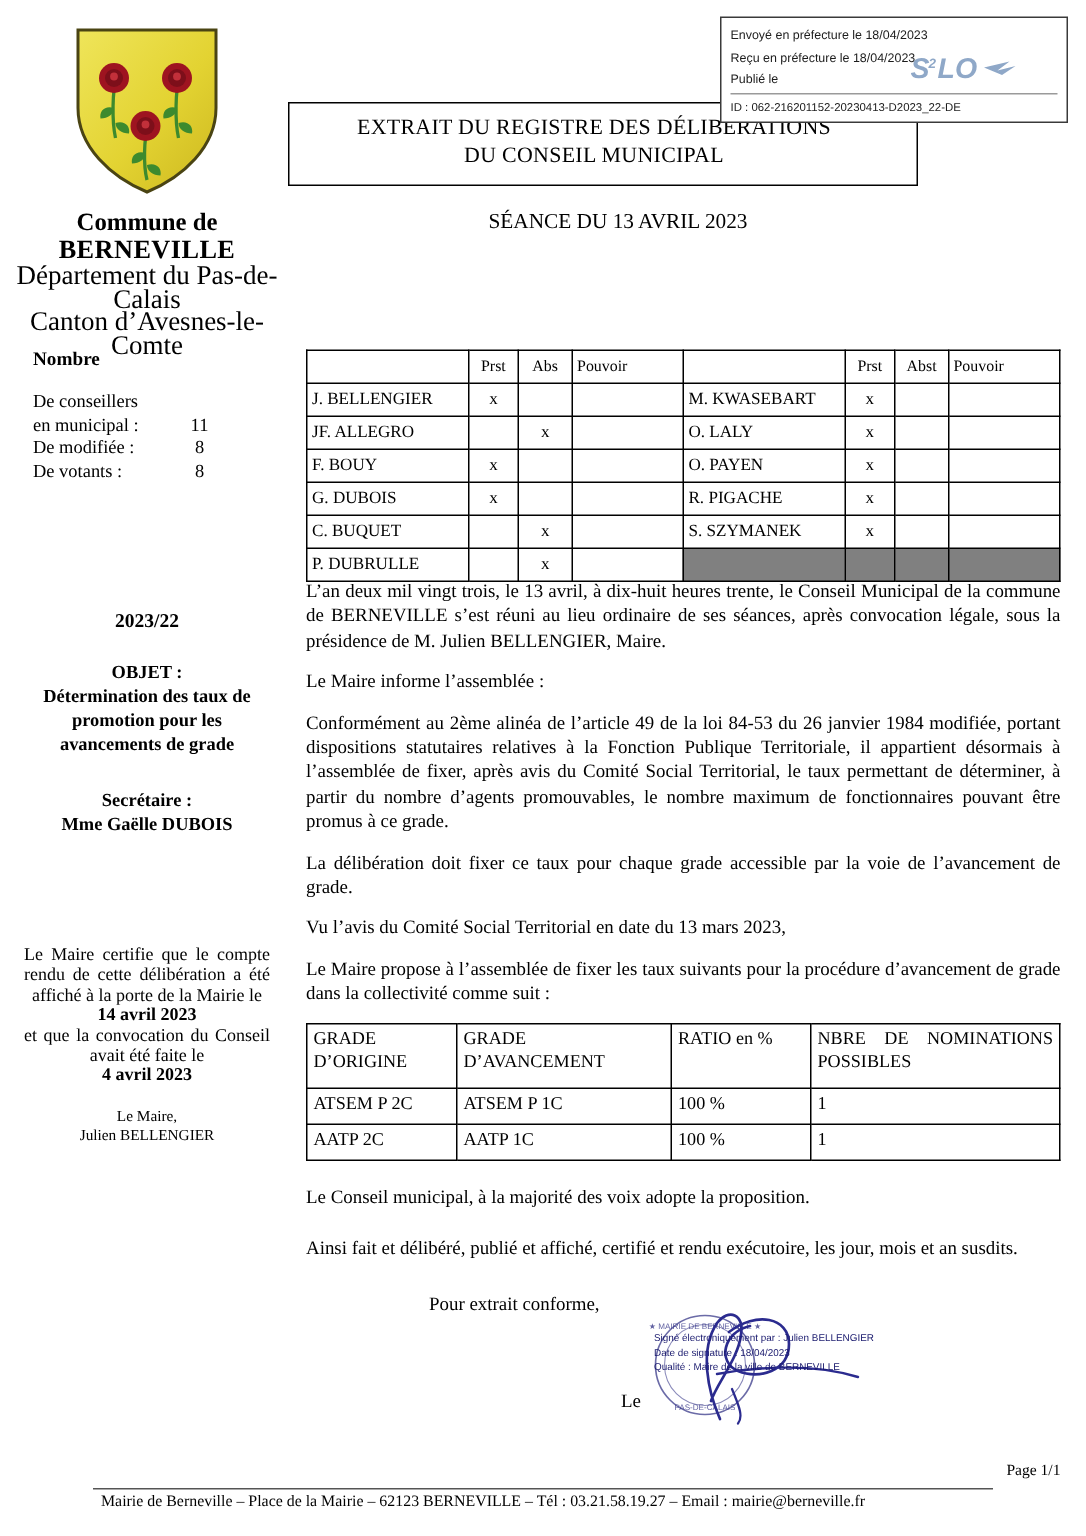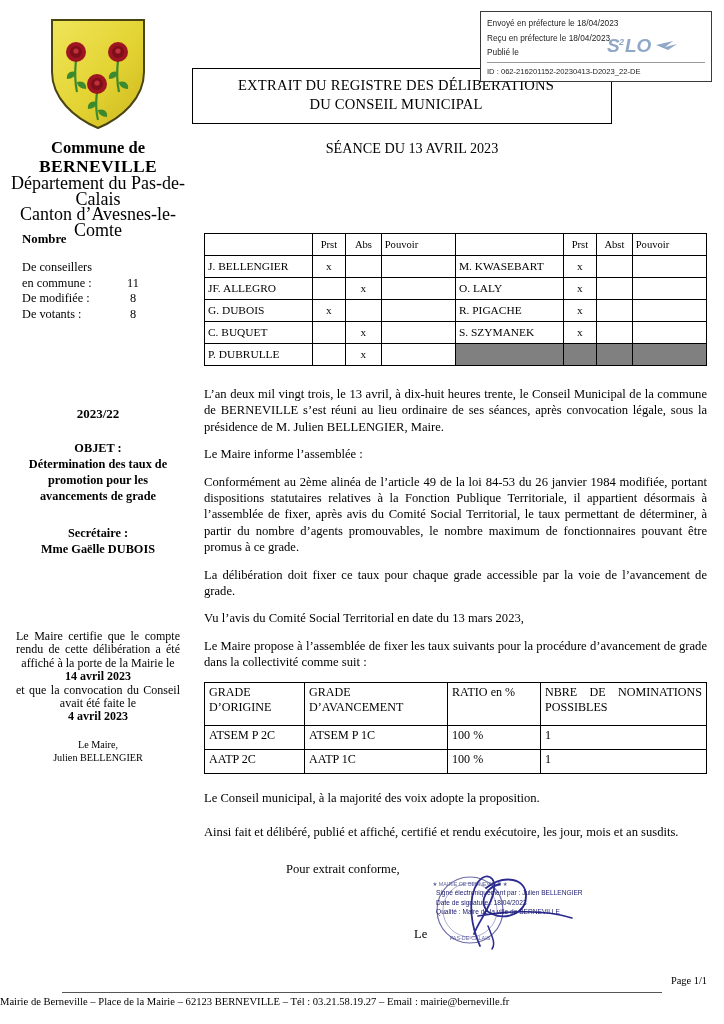--- a/index.html
+++ b/index.html
@@ -305,20 +305,21 @@
     left: 62px;
     top: 992px;
     width: 600px;
     border-top: 1.2px solid #555555;
   }
   .footer-text {
     position: absolute;
     left: 0;
     top: 996px;
     width: 644px;
+    text-align: center;
     font-size: 10.6px;
   }
 </style>
 </head>
 <body>
 
 <div class="stamp">
   <div class="stamp-line">Envoyé en préfecture le 18/04/2023</div>
   <div class="stamp-line">Reçu en préfecture le 18/04/2023</div>
   <div class="stamp-line">Publié le</div>
@@ -375,21 +376,21 @@
   <div class="commune-sub">Canton d’Avesnes-le-Comte</div>
 </div>
 
 <div class="nombre-block">
   <div class="nombre-title">Nombre</div>
   <div class="nombre-row">
     <span class="lbl">De conseillers</span>
     <span class="val"></span>
   </div>
   <div class="nombre-row">
-    <span class="lbl">en commune :</span>
+    <span class="lbl">en municipal :</span>
     <span class="val">11</span>
   </div>
   <div class="nombre-row">
     <span class="lbl">De modifiée :</span>
     <span class="val">8</span>
   </div>
   <div class="nombre-row">
     <span class="lbl">De votants  :</span>
     <span class="val">8</span>
   </div>
@@ -444,20 +445,30 @@
       <td class="prst">x</td>
       <td class="abs"></td>
       <td class="pouv"></td>
     </tr>
     <tr>
       <td class="name">JF. ALLEGRO</td>
       <td class="prst"></td>
       <td class="abs">x</td>
       <td class="pouv"></td>
       <td class="name">O. LALY</td>
+      <td class="prst">x</td>
+      <td class="abs"></td>
+      <td class="pouv"></td>
+    </tr>
+    <tr>
+      <td class="name">F. BOUY</td>
+      <td class="prst">x</td>
+      <td class="abs"></td>
+      <td class="pouv"></td>
+      <td class="name">O. PAYEN</td>
       <td class="prst">x</td>
       <td class="abs"></td>
       <td class="pouv"></td>
     </tr>
     <tr>
       <td class="name">G. DUBOIS</td>
       <td class="prst">x</td>
       <td class="abs"></td>
       <td class="pouv"></td>
       <td class="name">R. PIGACHE</td>

